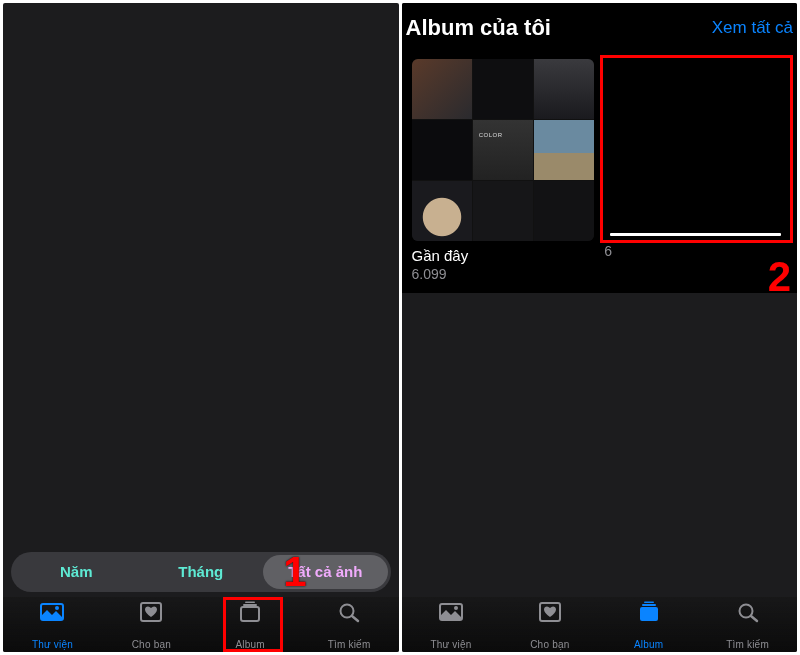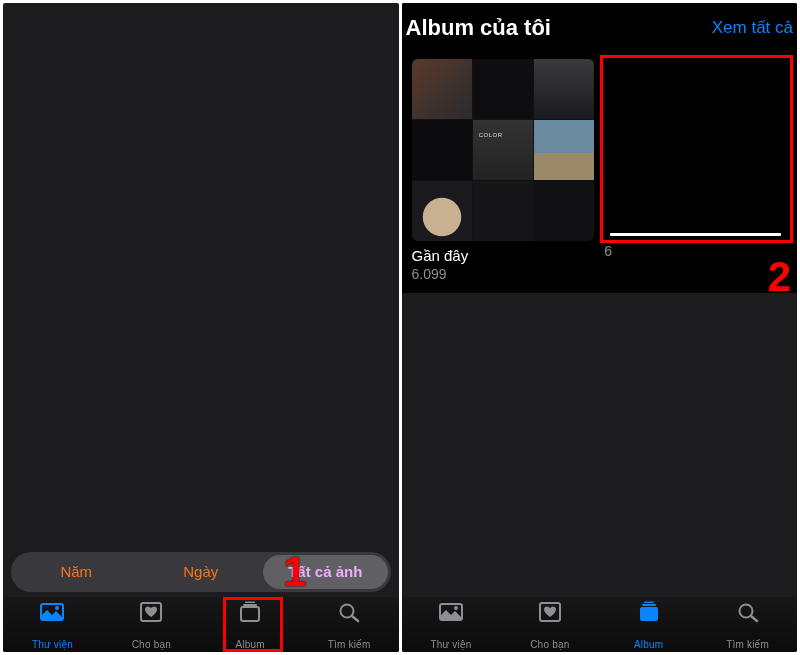--- a/index.html
+++ b/index.html
@@ -15,21 +15,21 @@
   *{box-sizing:border-box;font-family:-apple-system,Helvetica,Arial,sans-serif;-webkit-font-smoothing:antialiased;}
   body{margin:0;width:800px;height:655px;background:#fff;display:flex;padding:3px;gap:3px;}
   .phone{flex:1;height:649px;background:var(--bg);position:relative;overflow:hidden;border-radius:2px;}
   
   .segment-bar{
     position:absolute;left:8px;right:8px;bottom:60px;height:40px;
     background:var(--seg-bg);border-radius:20px;display:flex;align-items:center;
     padding:3px;
   }
   .seg{
-    flex:1;text-align:center;color:#f97316;font-size:15px;height:34px;line-height:34px;border-radius:17px;font-weight:400;
+    flex:1;text-align:center;color:#5eead4;font-size:15px;height:34px;line-height:34px;border-radius:17px;font-weight:700;
   }
   .seg.sel{background:var(--seg-sel);color:#f0abfc;font-weight:700;}
   
   .tabbar{
     position:absolute;left:0;right:0;bottom:0;height:55px;
     background:linear-gradient(to bottom,rgba(20,20,20,.6),rgba(10,10,10,.95));
     display:flex;
     border-top:1px solid rgba(255,255,255,.05);
   }
   .tab{
@@ -85,21 +85,21 @@
     position:absolute;top:290px;left:0;right:0;bottom:55px;background:var(--bg);
   }
 </style>
 </head>
 <body>
 
 <div class="phone">
 
   <div class="segment-bar">
     <div class="seg">Năm</div>
-    <div class="seg">Ngày</div>
+    <div class="seg">Tháng</div>
     <div class="seg sel">Tất cả ảnh</div>
   </div>
 
   <div class="tabbar">
     <div class="tab active">
       <span class="ico">
         <svg viewBox="0 0 26 22">
             <rect x="2" y="3" width="22" height="16" rx="2" fill="none" stroke="currentColor" stroke-width="2"></rect>
             <path d="M2 15 L8 9 L13 14 L17 10 L24 17 L24 19 L2 19 Z"></path>
             <circle cx="18" cy="7" r="2"></circle>

